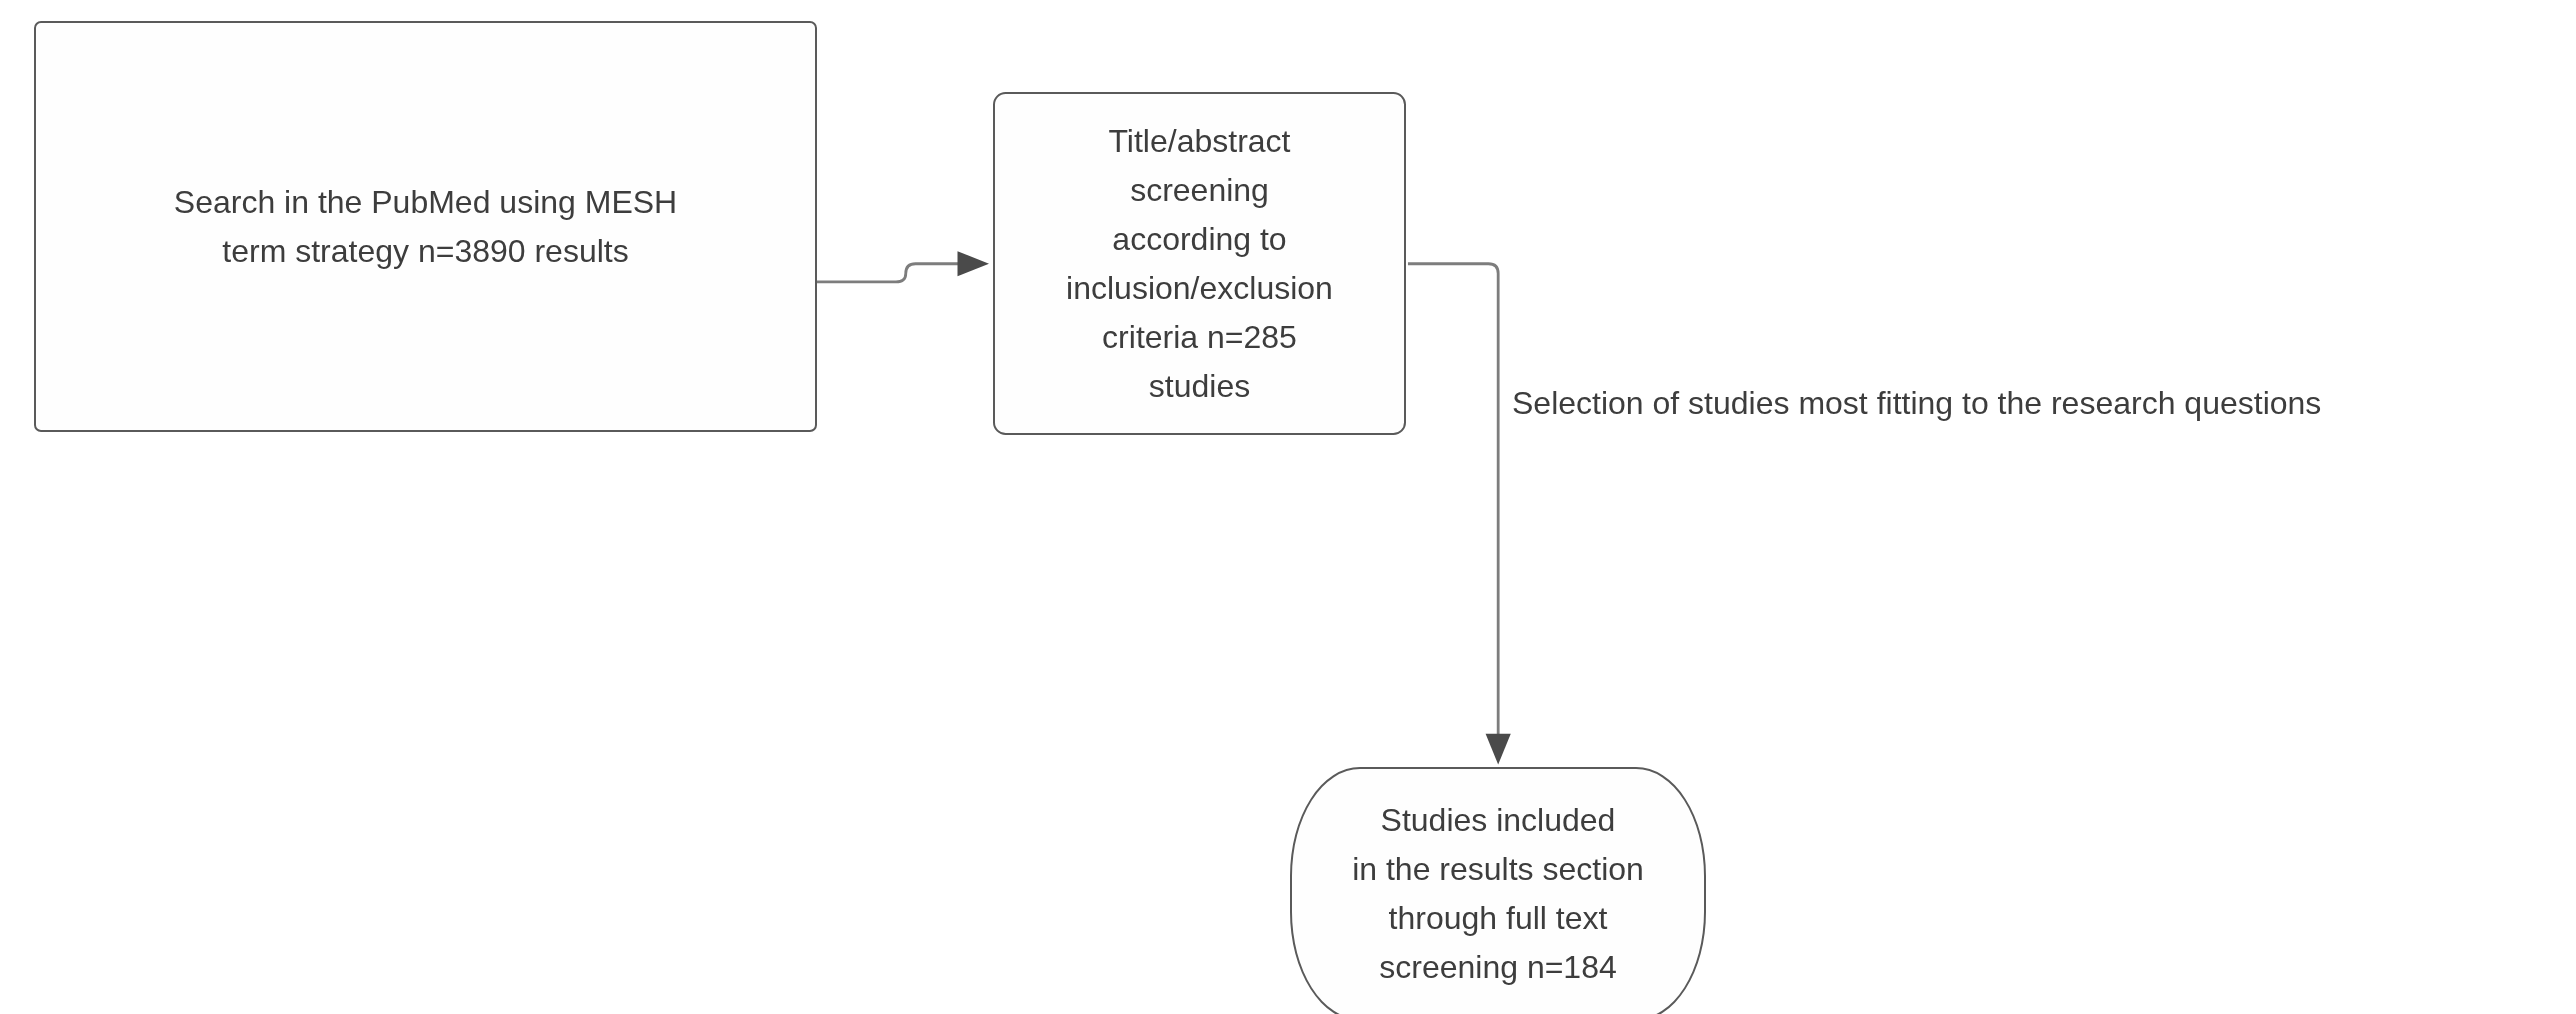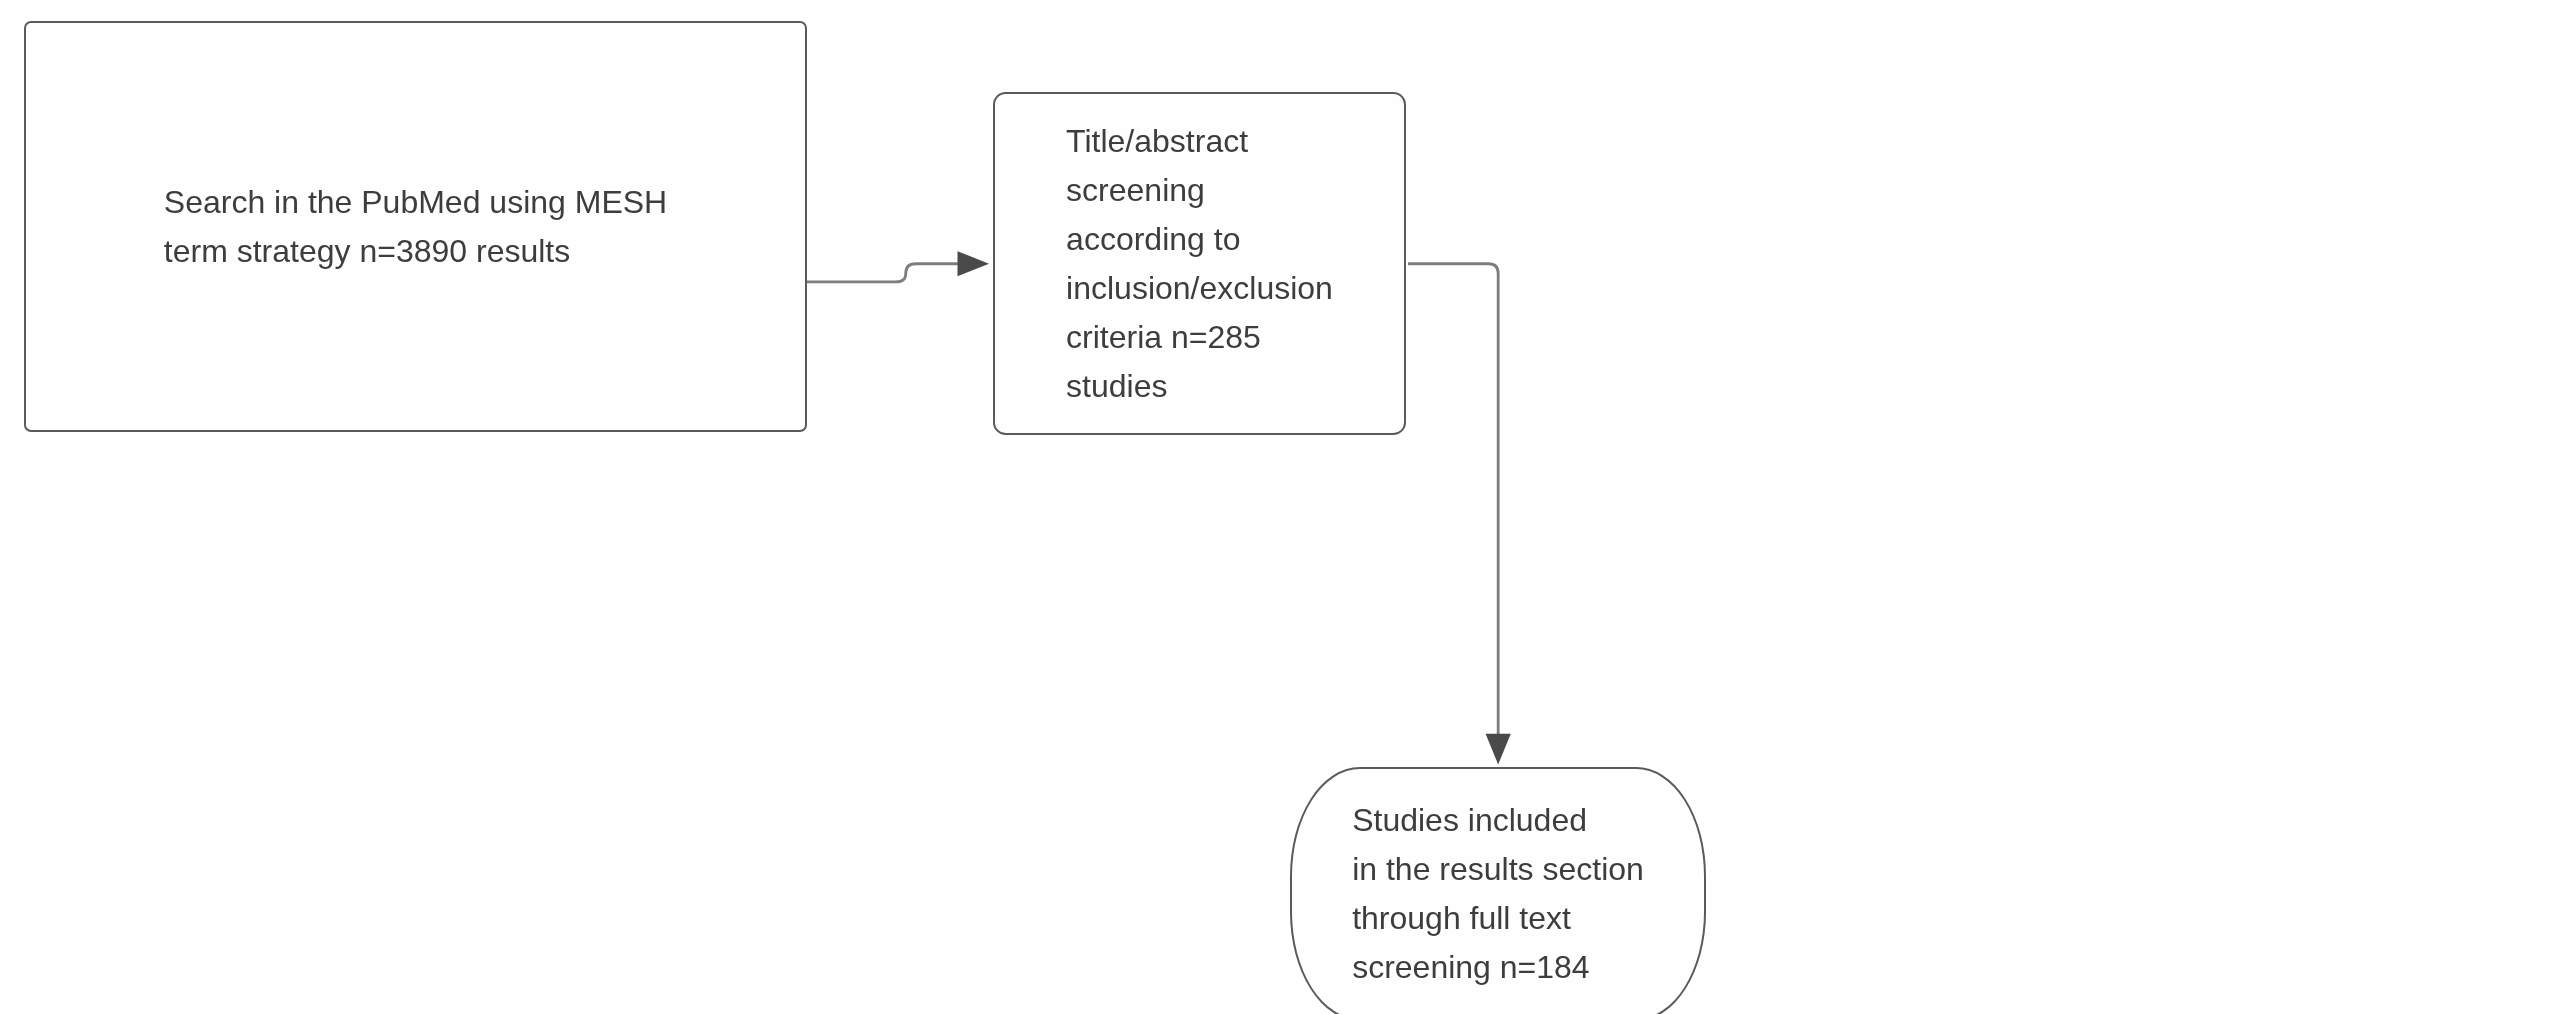--- a/index.html
+++ b/index.html
@@ -36,25 +36,26 @@
     box-sizing: border-box;
     border: 2.1px solid var(--node-border, #5a5a5a);
     background: var(--node-fill, #fefefe);
     display: flex;
     align-items: center;
     justify-content: center;
     color: var(--text, #3d3d3d);
   }
   .node-text {
     white-space: pre-line;
+    text-align: center;
     font-size: 32px;
     line-height: 49px;
   }
   #node-search {
-    left: 24px;
+    left: 34px;
     top: 21px;
     width: 783px;
     height: 411px;
     border-radius: 7px;
   }
   #node-screening {
     left: 993px;
     top: 92px;
     width: 413px;
     height: 343px;
@@ -103,15 +104,16 @@
 studies</div>
   </div>
 
   <div class="node" id="node-included">
     <div class="node-text">Studies included
 in the results section
 through full text
 screening n=184</div>
   </div>
 
+  <div class="edge-label">Selection of studies most fitting to the research questions</div>
 
 </div>
 
 
 </body></html>

